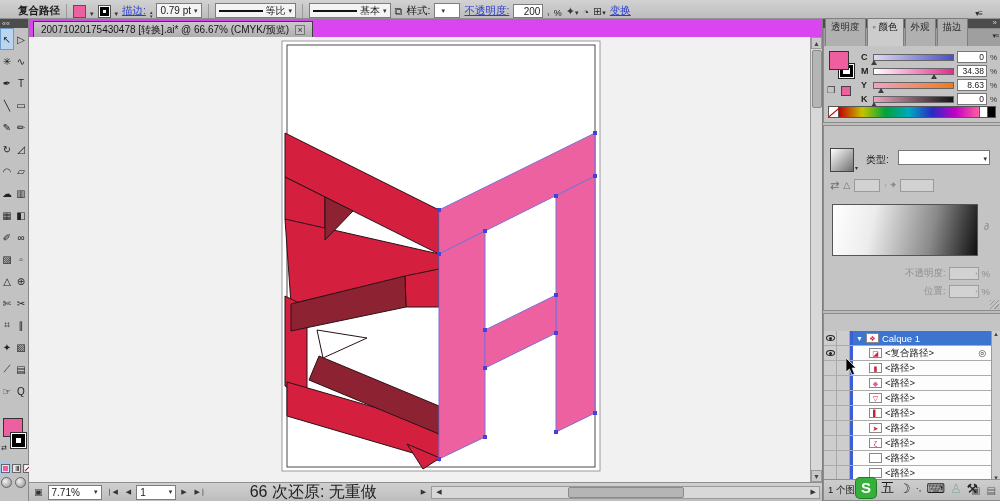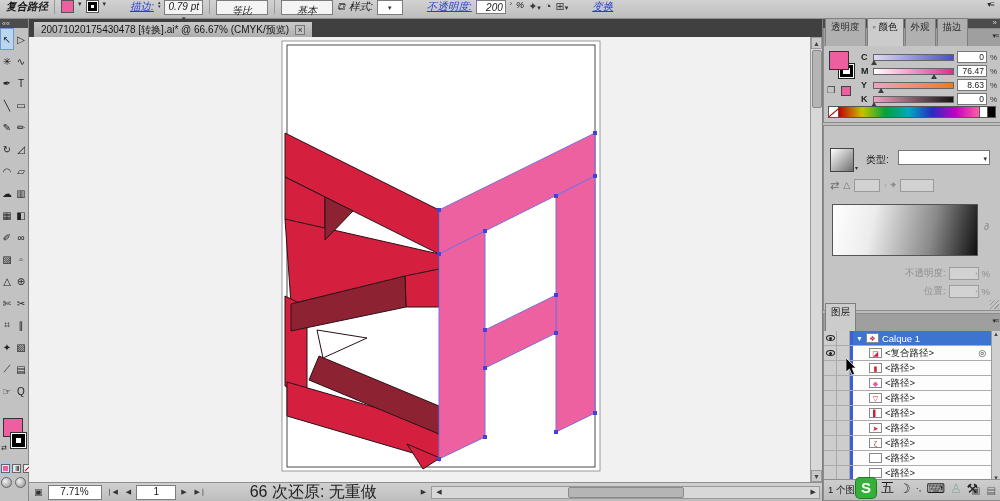--- a/index.html
+++ b/index.html
@@ -2,29 +2,29 @@
 <html><head>
 <meta charset="utf-8">
 <style>
   * { margin:0; padding:0; box-sizing:border-box; }
   html,body { width:1000px; height:501px; overflow:hidden; }
   body { font-family:"Liberation Sans","DejaVu Sans",sans-serif; background:#c6c6c6; position:relative; font-size:11px; color:#1a1a1a; }
 
   
   #control-bar { position:absolute; left:0; top:0; width:1000px; height:19px;
     background:linear-gradient(#d2d2d2,#bdbdbd); border-bottom:1px solid #8f8f8f;
-    display:flex; align-items:flex-start; gap:4px; padding:0 6px; font-size:10.5px;font-style:italic; }
+    display:flex; align-items:flex-end; gap:4px; padding:0 18px; font-size:10.5px; }
   .cb-sep { width:1px; height:14px; background:#9a9a9a; margin:0 2px; }
   .swatch { width:13px; height:13px; border:1px solid #555; background:#ed5f9f; }
   .swatch.stroke-swatch { background:#fff; position:relative; }
   .swatch.stroke-swatch:before { content:""; position:absolute; inset:1px; border:3px solid #000; }
   .mini-arrow { font-size:7px; color:#333; }
-  .blue-link { color:#2a3fd0; text-decoration:underline;margin-left:20px; }
+  .blue-link { color:#2a3fd0; text-decoration:underline; }
   .combo { background:#f4f4f4; border:1px solid #7d7d7d; height:15px; display:flex; align-items:center;
-    padding:0 3px; gap:3px; font-size:10px;flex-direction:column; }
+    padding:0 3px; gap:3px; font-size:10px; }
   .combo .line { width:44px; height:2px; background:#111; }
   .stepper { display:flex; flex-direction:column; font-size:5px; line-height:4px; color:#333; }
   .num-box { background:#fff; border:1px solid #7d7d7d; height:14px; width:30px; display:flex;
     align-items:center; justify-content:flex-end; padding:0 2px; font-size:10px; }
   .cb-icon { font-size:11px; color:#3a3a3a; }
   #cb-menu { margin-left:auto; font-size:8px; color:#2e2e2e; letter-spacing:-1px; }
 
   
   #tool-col { position:absolute; left:0; top:19px; width:29px; height:482px;
     background:#c2c2c2; border-right:1px solid #888; }
@@ -43,21 +43,21 @@
   .trio-btn.sel { outline:2px solid #a9c6e4; }
   .trio-fill { width:5px; height:5px; background:#ed5f9f; }
   .trio-grad { width:5px; height:5px; background:linear-gradient(90deg,#fff,#333); }
   .trio-none { width:5px; height:5px; background:#fff; position:relative; }
   .trio-none:before { content:""; position:absolute; left:-1px; top:2px; width:7px; height:1px; background:#c00; transform:rotate(-45deg); }
   #tb-modes { position:absolute; left:1px; top:458px; display:flex; gap:3px; }
   .mode-btn { width:11px; height:11px; border-radius:50%; background:radial-gradient(circle at 35% 35%,#f2f2f2,#8f8f8f); border:1px solid #666; }
 
   
   #doc-area { position:absolute; left:29px; top:19px; width:793px; height:482px; }
-  #tab-bar { position:absolute; left:0; top:0; width:793px; height:18px; background:#404040; display:flex; align-items:flex-end; }
+  #tab-bar { position:absolute; left:0; top:0; width:793px; height:18px; background:#d946ef; display:flex; align-items:flex-end; }
   #doc-tab { background:linear-gradient(#c9c9c9,#aeaeae); height:16px; margin-left:4px; display:flex;
     align-items:center; gap:6px; padding:0 7px; font-size:10px; color:#161616; border:1px solid #3e3e3e; border-bottom:none; }
   #doc-tab .close { font-size:9px; color:#333; border:1px solid #777; width:10px; height:10px; line-height:8px; text-align:center; background:#c2c2c2; }
   #canvas { position:absolute; left:0; top:18px; width:781px; height:445px; background:#f1f1f1; overflow:hidden; }
   #art-svg { position:absolute; left:0; top:0; }
   #vscroll { position:absolute; left:781px; top:18px; width:12px; height:445px; background:#d8d8d8; border-left:1px solid #9a9a9a; font-size:7px; color:#444; }
   .scr-arrow { height:12px; display:flex; align-items:center; justify-content:center; background:#c9c9c9; border:1px solid #9a9a9a; }
   #vthumb { position:absolute; left:1px; top:13px; width:10px; height:58px; background:#b5b5b5; border:1px solid #8a8a8a; border-radius:2px; }
   #vscroll .bottom { position:absolute; bottom:0; left:0; right:0; }
 
@@ -362,21 +362,21 @@
             <div class="ch-handle" style="left: 0%;"></div>
           </div>
           <div class="ch-val">0</div>
           <span class="ch-unit">%</span>
         </div>
         <div class="ch-row">
           <span class="ch-label">M</span>
           <div class="ch-track m">
             <div class="ch-handle" style="left: 76%;"></div>
           </div>
-          <div class="ch-val">76.47</div>
+          <div class="ch-val">34.38</div>
           <span class="ch-unit">%</span>
         </div>
         <div class="ch-row">
           <span class="ch-label">Y</span>
           <div class="ch-track y">
             <div class="ch-handle" style="left: 9%;"></div>
           </div>
           <div class="ch-val">8.63</div>
           <span class="ch-unit">%</span>
         </div>
@@ -425,24 +425,20 @@
       <span>位置:</span>
       <span class="dis-field">
           <span class="dis-arrow">›</span>
         </span>
       <span>%</span>
     </div>
     <div id="grip"></div>
   </div>
 
   <div class="panel" id="panel-layers">
-    <div class="tab-row">
-      <span class="tab active">图层</span>
-      <span class="tab-menu">▾≡</span>
-    </div>
     <div id="layer-rows">
         <div class="lrow selected">
           <div class="lcell">
             <span class="eye"></span>
           </div>
           <div class="lcell"></div>
           <div class="lbar"></div>
           <div class="lmain">
             <span class="lexpand">▼</span>
             <span class="lthumb" style="color: rgb(212, 31, 63);">❖</span>

